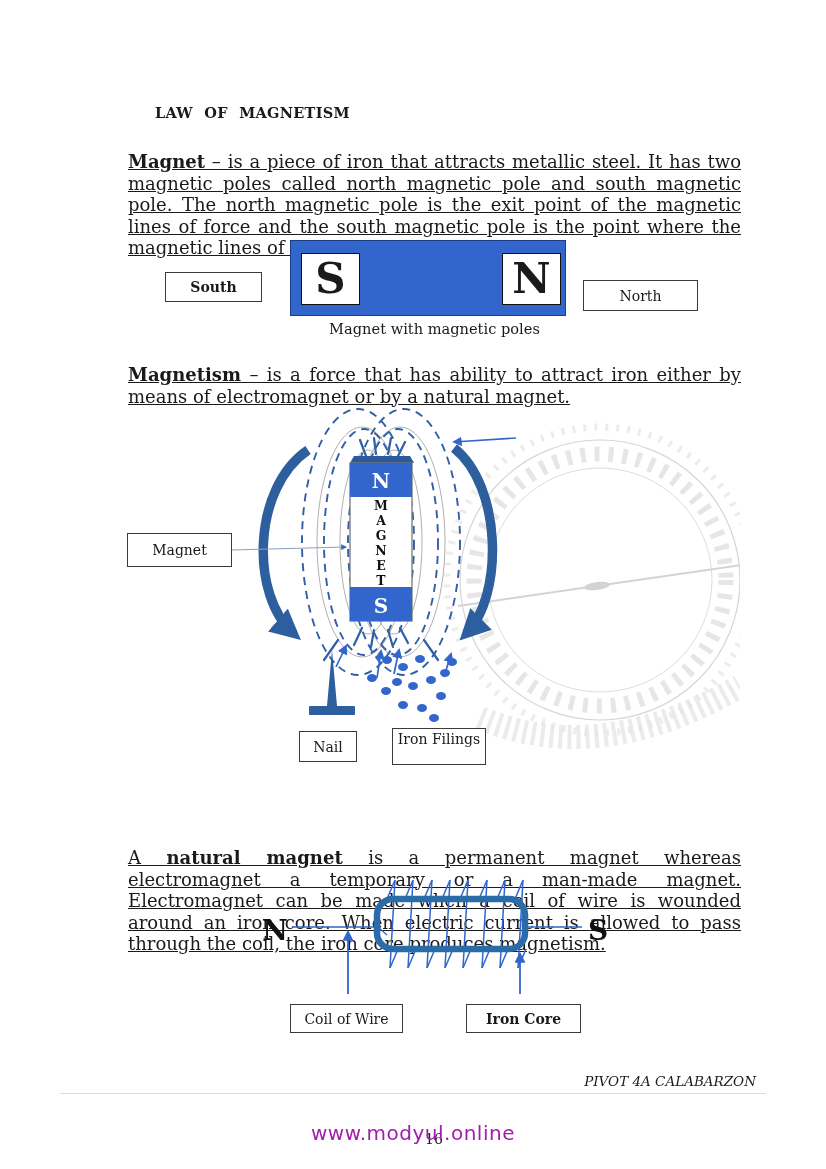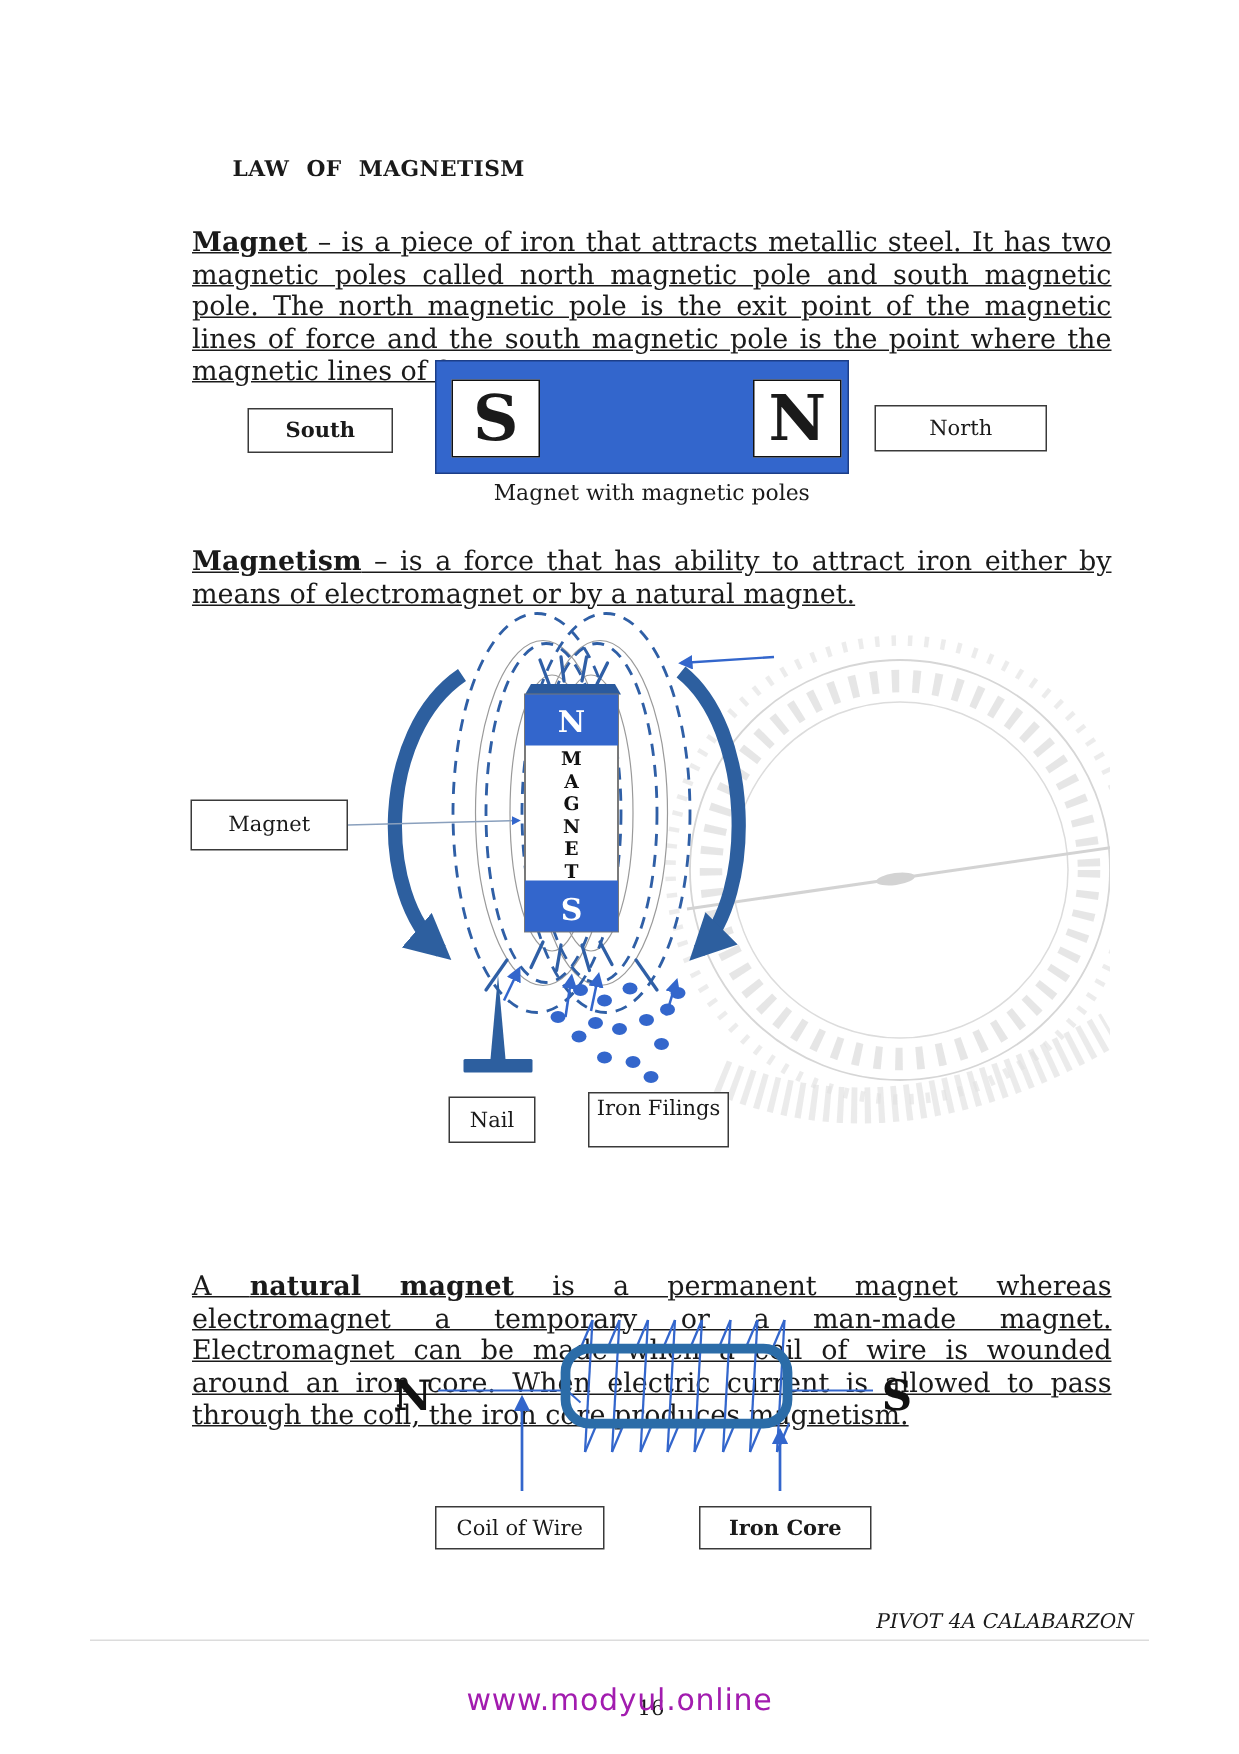--- a/index.html
+++ b/index.html
@@ -17,21 +17,21 @@
 
   
   .bar-magnet{left:290px;top:240px;width:276px;height:76px;background:#3366CC;border:1px solid rgba(10,30,80,.55);box-sizing:border-box;}
   .pole-box{position:absolute;top:12px;width:57px;height:50px;background:#fff;border:1.5px solid #111;
             display:flex;align-items:center;justify-content:center;font-weight:bold;font-size:42px;line-height:1;}
   .pole-s{left:10px;}
   .pole-n{left:211px;}
   .label-box{border:1.5px solid #3a3a3a;background:#fff;display:flex;align-items:center;justify-content:center;
              font-size:14px;box-sizing:border-box;}
   .south-box{left:165px;top:272px;width:97px;height:30px;font-weight:bold;}
-  .north-box{left:583px;top:270px;width:115px;height:31px;}
+  .north-box{left:583px;top:280px;width:115px;height:31px;}
   .caption1{left:128px;top:320px;width:613px;text-align:center;font-size:14.6px;}
 
   
   .lines-box{left:516px;top:424px;width:184px;height:32px;font-size:13.6px;}
   .magnet-box{left:127px;top:533px;width:105px;height:34px;}
   .nail-box{left:299px;top:731px;width:58px;height:31px;}
   .filings-box{left:392px;top:728px;width:94px;height:37px;align-items:flex-start;}
   .filings-box span{margin-top:2px;}
 
   

